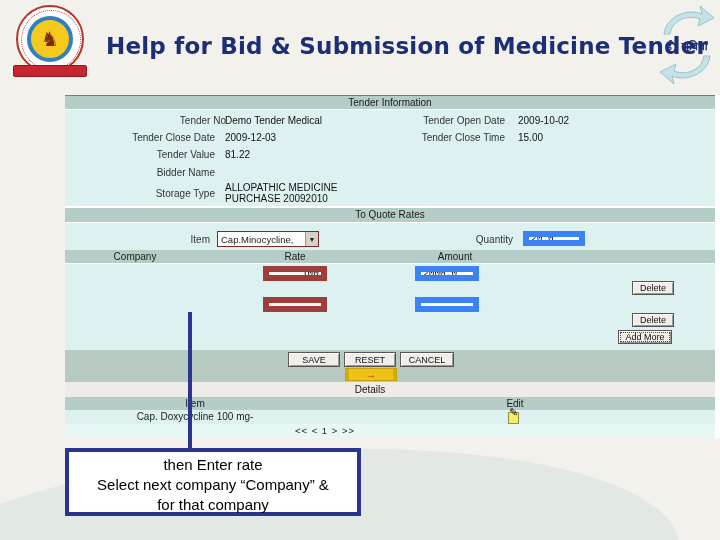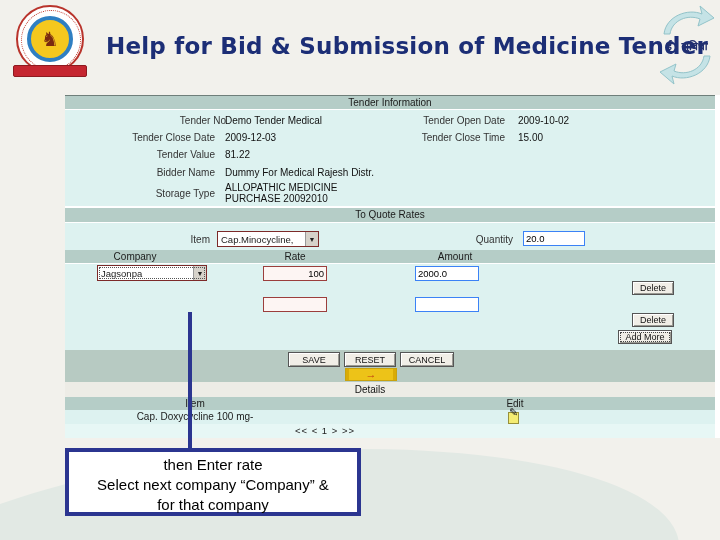--- a/index.html
+++ b/index.html
@@ -49,22 +49,22 @@
   .lbl { position:absolute; text-align:right; color:#333; }
   .val { position:absolute; color:#111; }
   .cellh { position:absolute; text-align:center; top:0; }
 
   .sel { position:absolute; height:16px; background:#fff; border:1px solid #7c2a29;
          display:flex; align-items:center; }
   .sel.focused { outline:1px dotted #555; outline-offset:-3px; }
   .sel-txt { flex:1; padding-left:3px; font-size:9.5px; white-space:nowrap; overflow:hidden; }
   .sel-arr { width:13px; height:100%; background:#d6d2ca; border-left:1px solid #999;
              font-size:7px; display:flex; align-items:center; justify-content:center; color:#222; }
-  .inp { position:absolute; height:15px; border:1px solid #3b82f6; background:#fff; font-size:9.5px;
-         font-family:Liberation Sans, sans-serif; padding:0 2px; }
+  .inp { position:absolute; height:15px; border:6px solid #3b82f6; background:#fff; font-size:9.5px;
+         font-family:Liberation Mono, monospace; padding:0 2px; }
   .inp.rate { border-color:#9b3e3c; background:#fdf5f3; text-align:right; }
   .btn { position:absolute; background:#f1eee7; border:1px solid #555; font-size:9px;
          font-family:"Liberation Sans", sans-serif; color:#111;
          box-shadow:inset 1px 1px 0 #fff, inset -1px -1px 0 #9a9a93; cursor:default; }
   .btn.addmore { outline:1px dotted #444; outline-offset:-3px; }
   .details-btn { position:absolute; left:280px; top:273px; width:52px; height:13px; background:#edc318;
          border:1px solid #c8a20e; display:flex; align-items:center; justify-content:center;
          box-shadow:inset 3px 0 0 #d9ab07, inset -3px 0 0 #d9ab07; }
   .details-arrow { font-size:11px; font-weight:bold; color:#bf3a12; line-height:1; }
   .details-lbl { position:absolute; left:240px; top:289px; width:130px; text-align:center; color:#111; }
@@ -118,21 +118,20 @@
 
       <span class="lbl" style="left:0;top:22px;width:150px">Tender Close Date</span>
       <span class="val" style="left:160px;top:22px">2009-12-03</span>
       <span class="lbl" style="left:330px;top:22px;width:110px">Tender Close Time</span>
       <span class="val" style="left:453px;top:22px">15.00</span>
 
       <span class="lbl" style="left:0;top:39px;width:150px">Tender Value</span>
       <span class="val" style="left:160px;top:39px">81.22</span>
 
       <span class="lbl" style="left:0;top:57px;width:150px">Bidder Name</span>
-      <span class="val" style="left:160px;top:57px">Dummy For Medical Rajesh Distr.</span>
 
       <span class="lbl" style="left:0;top:78px;width:150px">Storage Type</span>
       <span class="val" style="left:160px;top:72px;width:150px">ALLOPATHIC MEDICINE PURCHASE 20092010</span>
     </div>
 
     <div class="bar quote">To Quote Rates</div>
 
     <div class="panel p-item"></div>
     <span class="lbl" style="left:60px;top:139px;width:85px">Item</span>
     <div class="sel" style="left:152px;top:136px;width:102px">
@@ -143,24 +142,20 @@
     <input class="inp" style="left: 458px; top: 136px; width: 62px;" value="20.0">
 
     <div class="bar cols">
       <span class="cellh" style="left:0;width:140px">Company</span>
       <span class="cellh" style="left:160px;width:140px">Rate</span>
       <span class="cellh" style="left:320px;width:140px">Amount</span>
     </div>
 
     <div class="panel p-rows"></div>
 
-    <div class="sel focused" style="left:32px;top:170px;width:110px">
-      <span class="sel-txt">Jagsonpa</span>
-      <span class="sel-arr">▼</span>
-    </div>
     <input class="inp rate" style="left: 198px; top: 171px; width: 64px;" value="100">
     <input class="inp" style="left: 350px; top: 171px; width: 64px;" value="2000.0">
     <button class="btn" style="left:567px;top:186px;width:42px;height:14px">Delete</button>
 
     <input class="inp rate" style="left: 198px; top: 202px; width: 64px;" value="">
     <input class="inp" style="left: 350px; top: 202px; width: 64px;" value="">
     <button class="btn" style="left:567px;top:218px;width:42px;height:14px">Delete</button>
 
     <button class="btn addmore" style="left:553px;top:235px;width:54px;height:14px">Add More</button>
 

